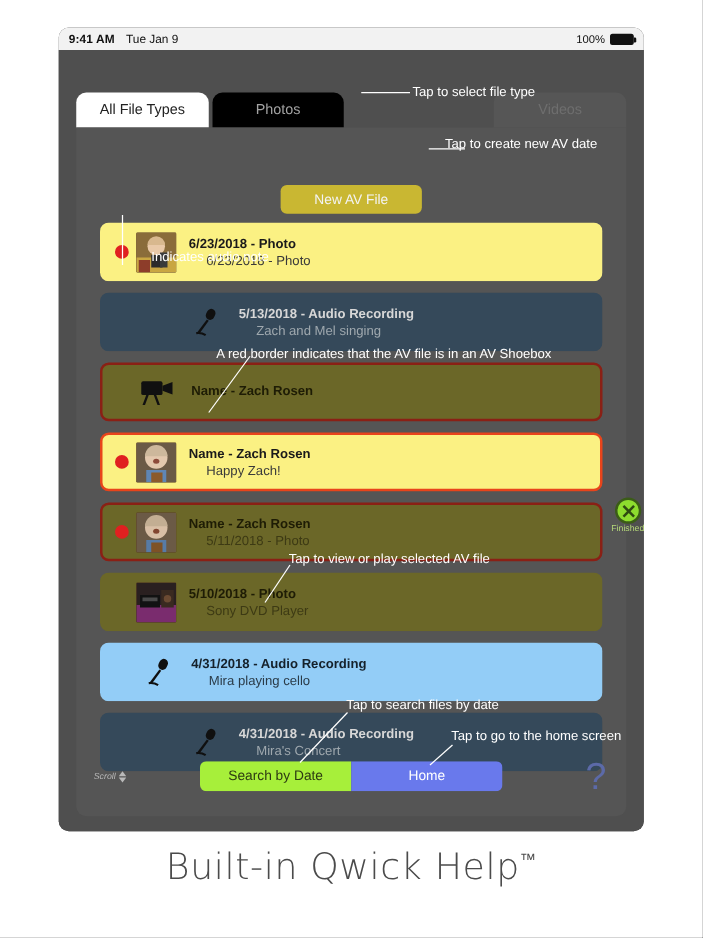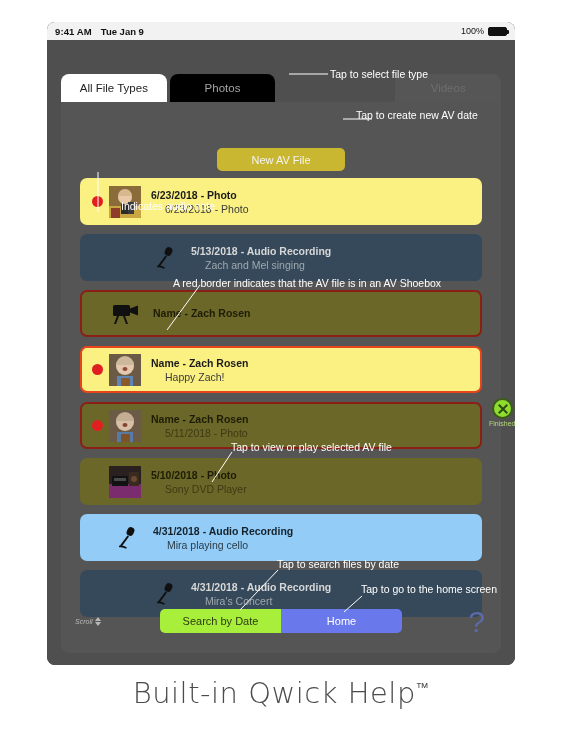--- a/index.html
+++ b/index.html
@@ -20,21 +20,21 @@
   }
   .statusbar {
     position: absolute; left: 0; top: 0; width: 100%; height: 18px;
     background: #f2f2f2;
     border-radius: 8px 8px 0 0;
     display: flex; align-items: center;
     padding: 0 8px;
     font-size: 9.5px; color: #111;
   }
   .sb-time { font-weight: bold; letter-spacing: .1px; }
-  .sb-date { margin-left: 9px; font-weight: bold; }
+  .sb-date { margin-left: 9px; }
   .sb-right { margin-left: auto; display: flex; align-items: center; gap: 4px; }
   .sb-pct { font-size: 9px; }
   .batt {
     width: 19px; height: 9px; border: 1px solid #111; border-radius: 2px;
     position: relative; background: #111;
   }
   .batt:after {
     content: ""; position: absolute; right: -3px; top: 2.5px;
     width: 2px; height: 4px; background: #111; border-radius: 0 1px 1px 0;
   }
@@ -77,21 +77,21 @@
   }
   .hint-left { left: 20px; }
   .hint-right { right: 14px; color: #7a93c8; font-style: italic; }
   .rule { width: 18px; height: 1px; background: #6f6f6f; }
   .rule.long { flex: 1; min-width: 120px; }
   .hint-left .rule.long { width: 240px; }
 
   
   .newfile {
     position: absolute; left: 50%; transform: translateX(-50%);
-    top: 46px; width: 128px; height: 23px;
+    top: 46px; width: 113px; height: 23px;
     background: #c9b732; color: #f3f3f3;
     border-radius: 5px;
     display: flex; align-items: center; justify-content: center;
     font-size: 11px;
   }
 
   
   .list { position: absolute; left: 19px; right: 19px; top: 76px; }
   .row {
     position: relative; height: 47px; margin-bottom: 9px;

